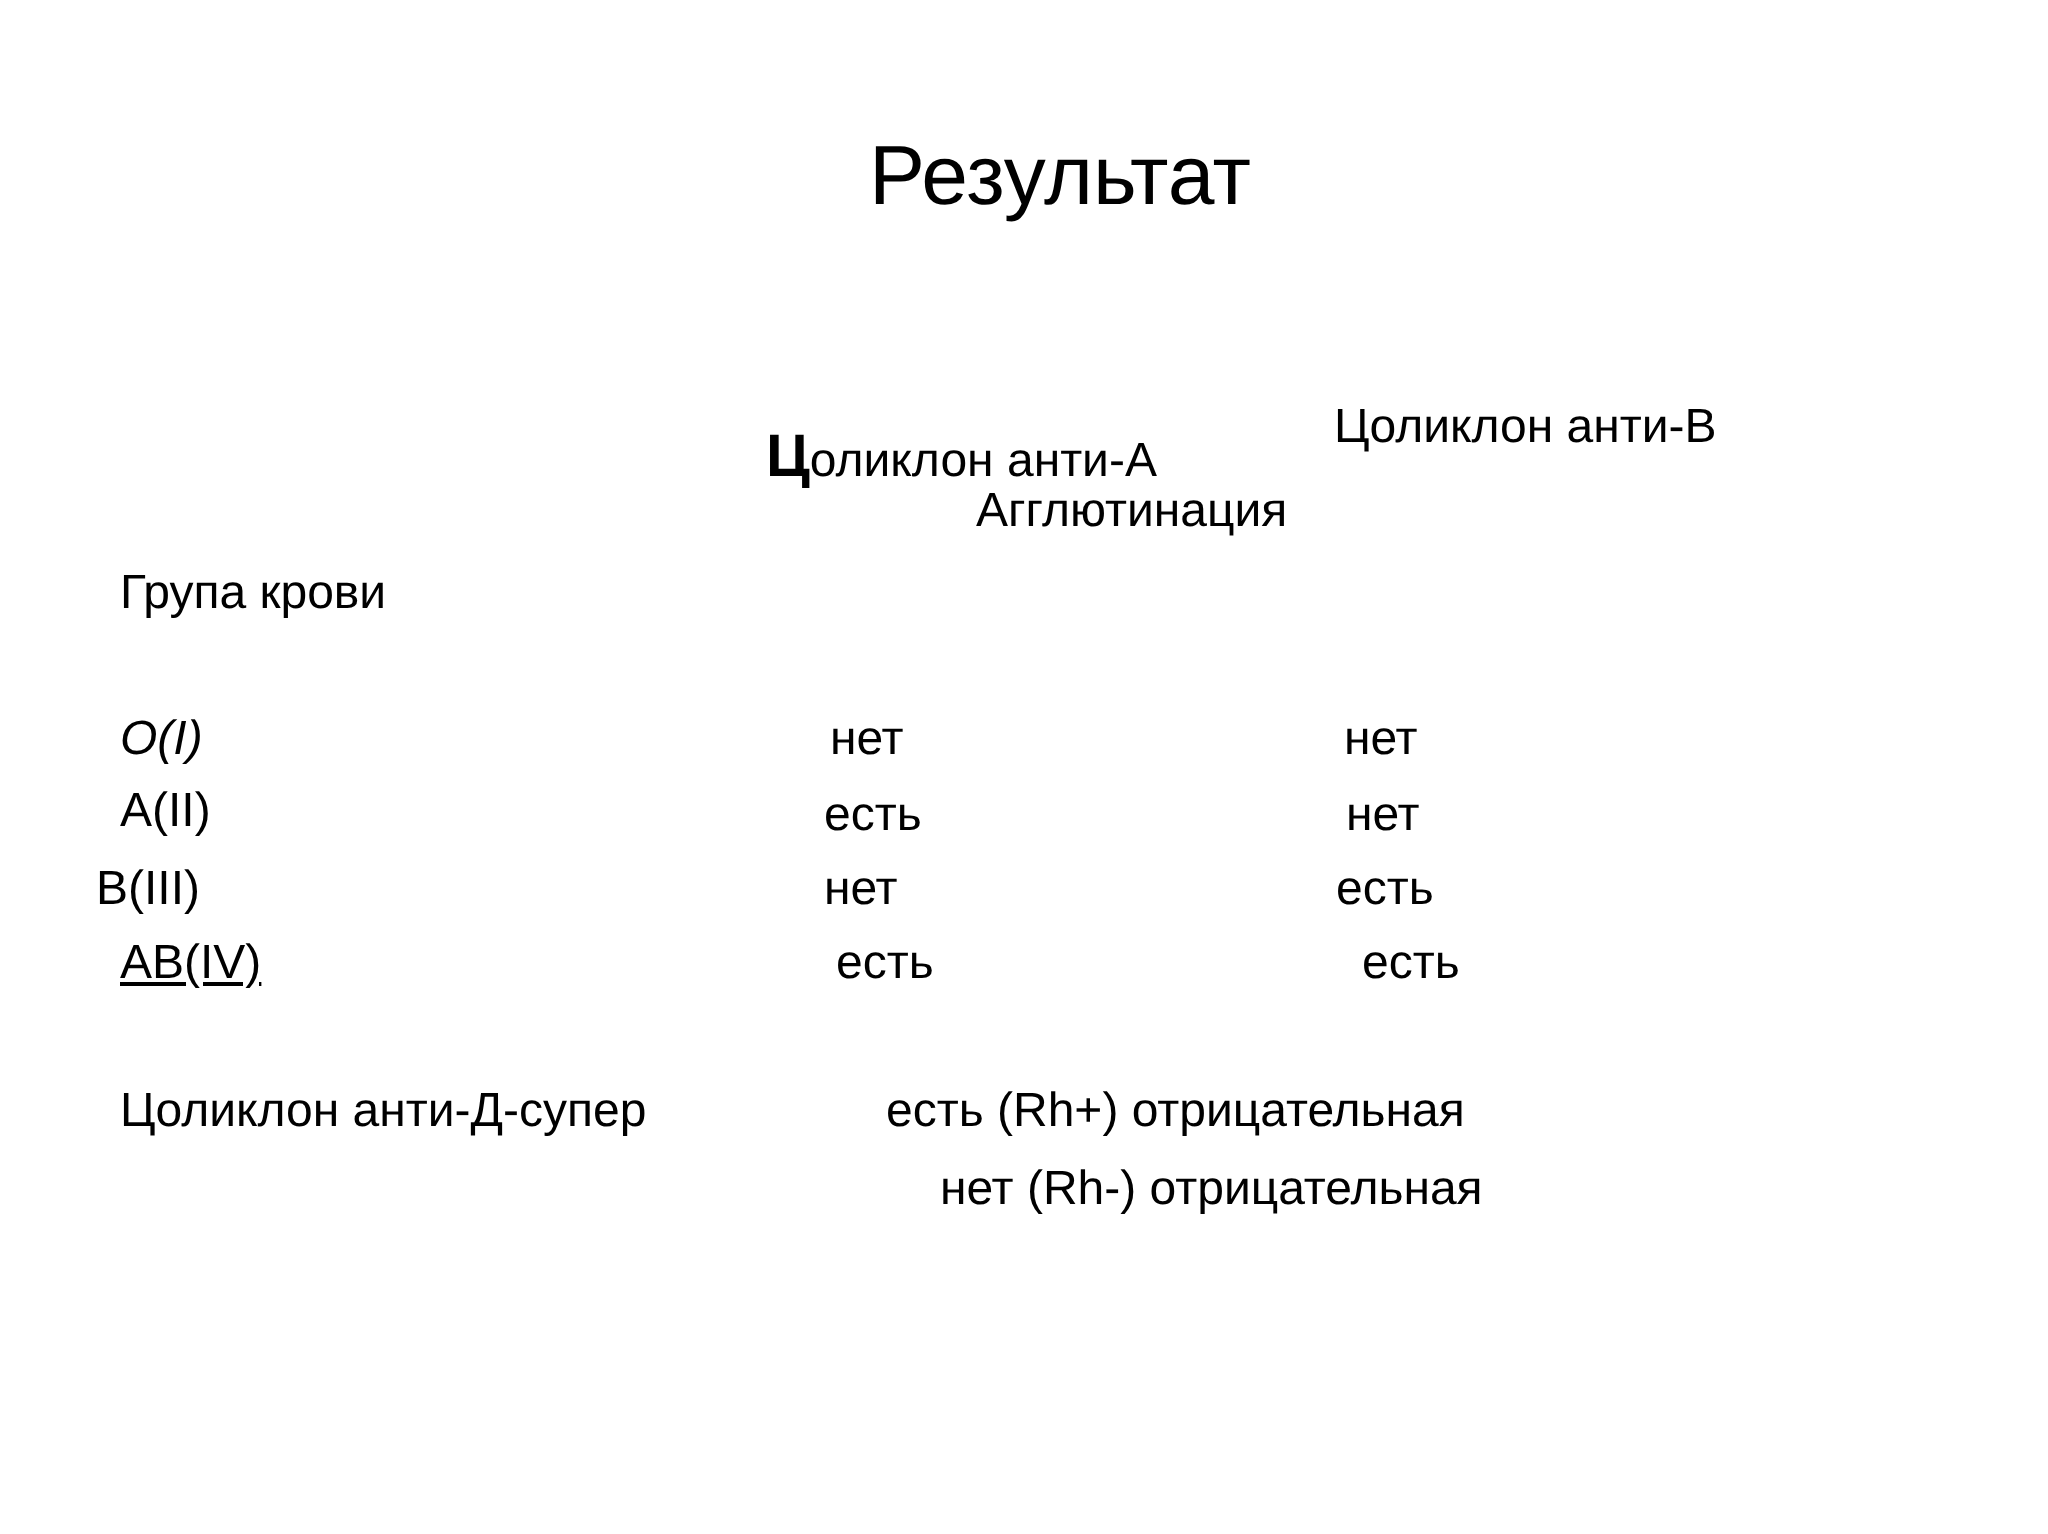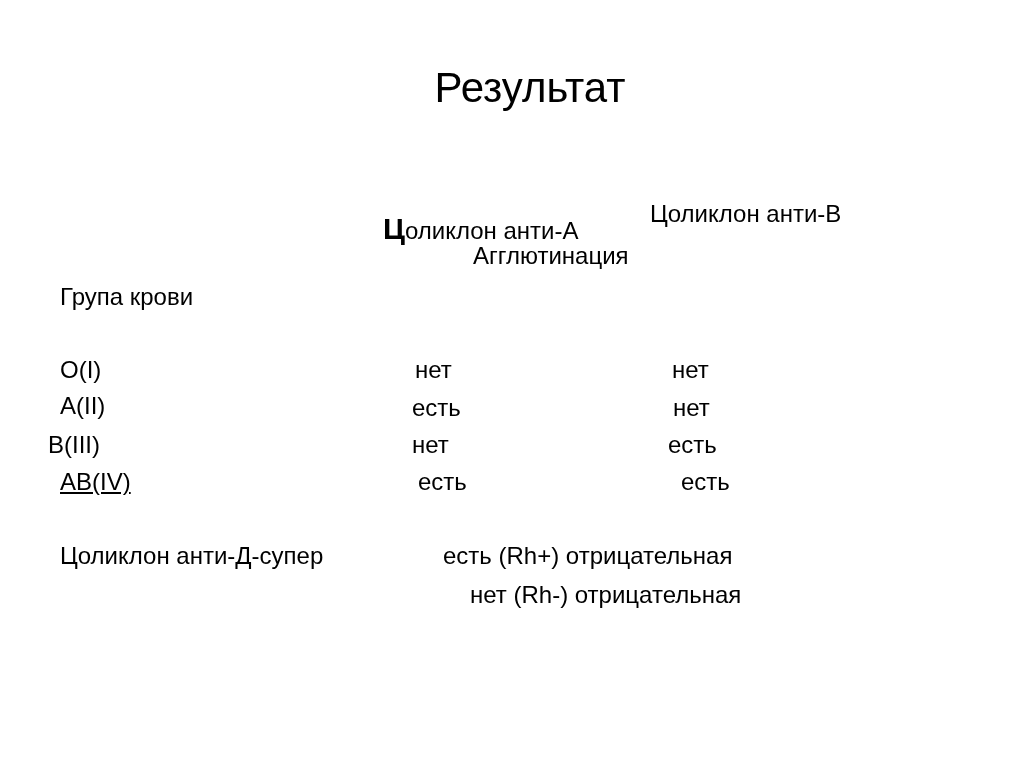--- a/index.html
+++ b/index.html
@@ -8,26 +8,26 @@
   .title{font-size:42px;left:0;width:1004px;text-align:center;top:64px;padding-left:28px;}
   .t{font-size:24px;}
   .bigC{font-size:30px;font-weight:bold;}
 </style>
 </head>
 <body>
 
 <div class="abs title">Результат</div>
 
 <div class="abs t" style="left:383px;top:212px;"><span class="bigC">Ц</span><span>оликлон анти-А</span></div>
-<div class="abs t" style="left:650px;top:200px;">Цоликлон анти-В</div>
-<div class="abs t" style="left:473px;top:242px;text-align:center;">Агглютинация</div>
+<div class="abs t" style="left:667px;top:200px;">Цоликлон анти-В</div>
+<div class="abs t" style="left:488px;top:242px;text-align:center;">Агглютинация</div>
 
 <div class="abs t" style="left:60px;top:283px;">Група крови</div>
 
-<div class="abs t" style="left:60px;top:356px;">O(I)</div>
+<div class="abs t" style="left:60px;top:356px;font-style:italic;">O(I)</div>
 <div class="abs t" style="left:415px;top:356px;">нет</div>
 <div class="abs t" style="left:672px;top:356px;">нет</div>
 
 <div class="abs t" style="left:60px;top:392px;">A(II)</div>
 <div class="abs t" style="left:412px;top:394px;">есть</div>
 <div class="abs t" style="left:673px;top:394px;">нет</div>
 
 <div class="abs t" style="left:48px;top:431px;">B(III)</div>
 <div class="abs t" style="left:412px;top:431px;">нет</div>
 <div class="abs t" style="left:668px;top:431px;">есть</div>

